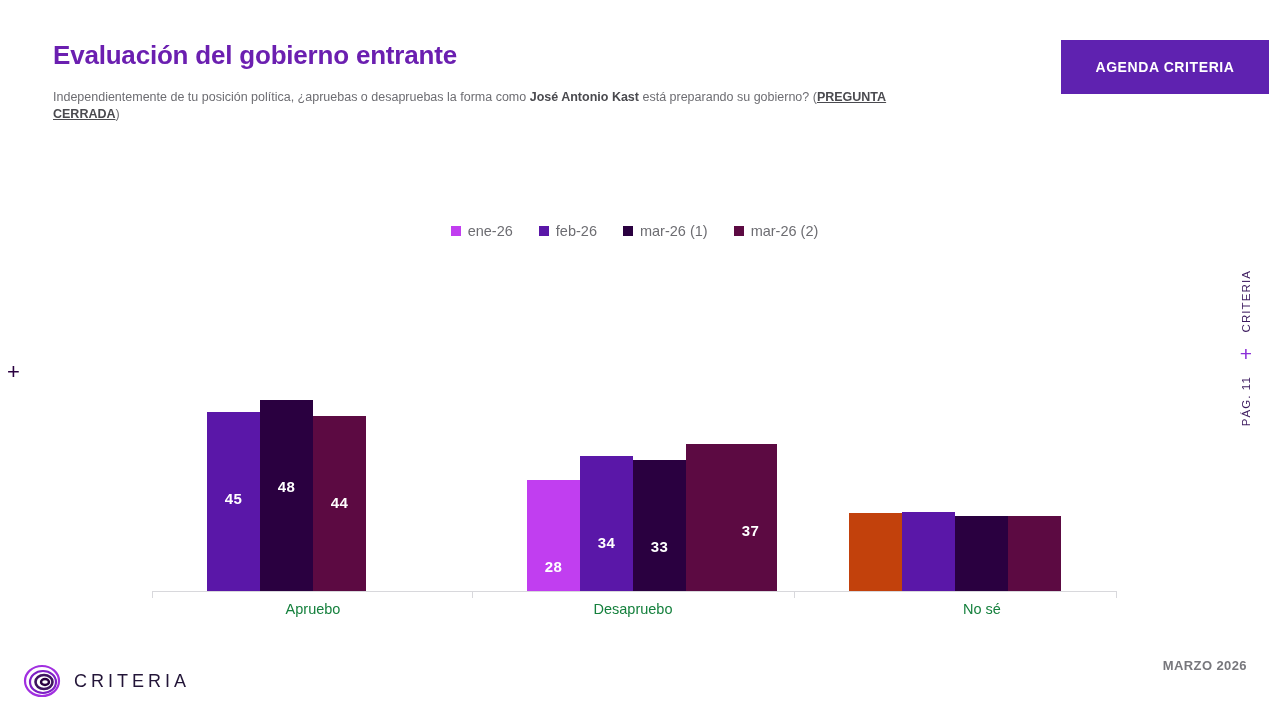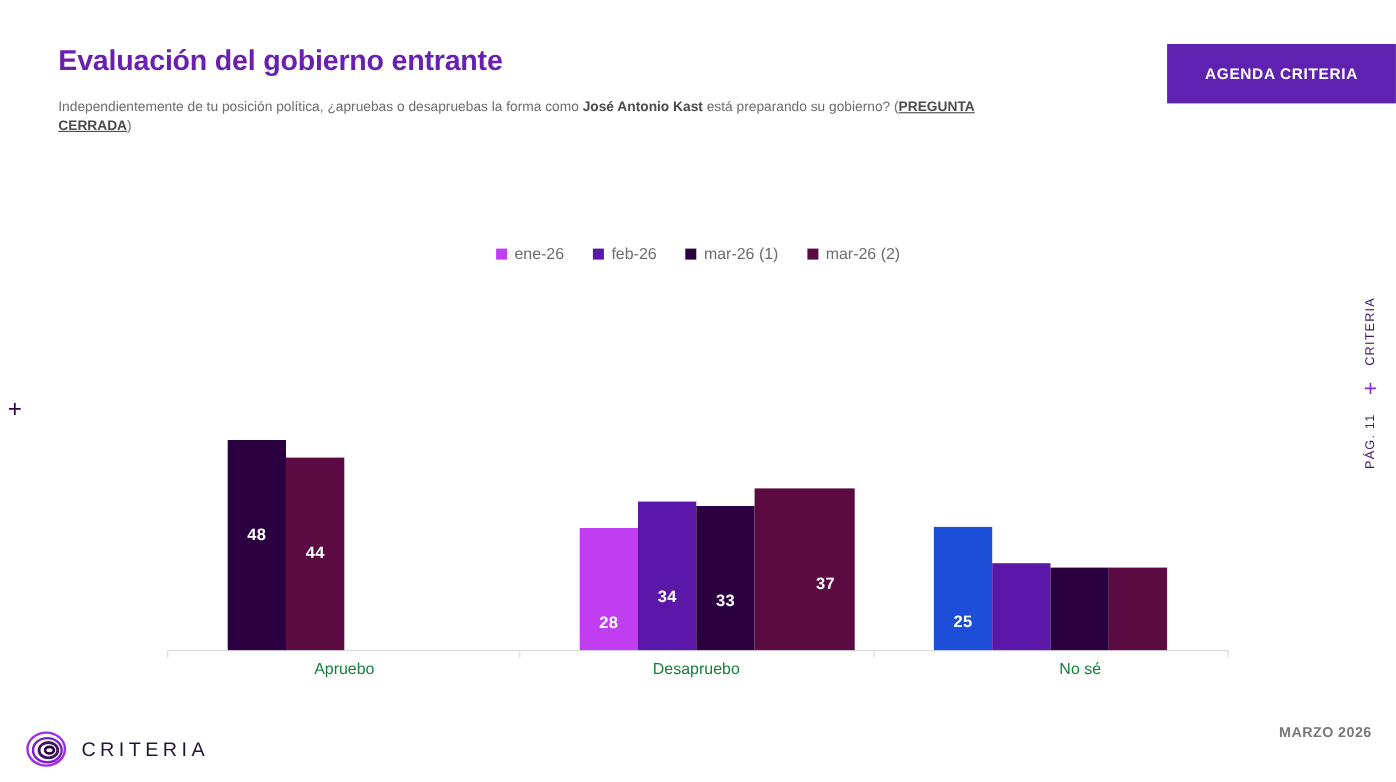--- a/index.html
+++ b/index.html
@@ -247,20 +247,23 @@
     <div class="legend-item">
       <span class="legend-swatch" style="background: rgb(92, 10, 66);"></span>
       <span>mar-26 (2)</span>
     </div>
   </div>
 
 <div class="chart-area">
   <div class="plot" id="plot">
     <div class="axis-line"></div>
   <div class="group" style="left: 55px;">
+        <div class="bar" title="feb-26 — Apruebo: 45" style="height: 178.65px; background: rgb(90, 23, 168);">
+          <span class="bar-value">45</span>
+        </div>
         <div class="bar" title="mar-26 (1) — Apruebo: 48" style="height: 190.56px; background: rgb(42, 0, 64);">
           <span class="bar-value">48</span>
         </div>
         <div class="bar" title="mar-26 (2) — Apruebo: 44" style="height: 174.68px; background: rgb(92, 10, 66);">
           <span class="bar-value">44</span>
         </div>
       </div>
       <div class="group" style="left: 375px;">
         <div class="bar" title="ene-26 — Desapruebo: 28" style="height: 111.16px; background: rgb(193, 62, 240);">
           <span class="bar-value">28</span>
@@ -269,21 +272,21 @@
           <span class="bar-value">34</span>
         </div>
         <div class="bar" title="mar-26 (1) — Desapruebo: 33" style="height: 131.01px; background: rgb(42, 0, 64);">
           <span class="bar-value">33</span>
         </div>
         <div class="bar" title="mar-26 (2) — Desapruebo: 37" style="height: 146.89px; background: rgb(92, 10, 66); padding-left: 38px;">
           <span class="bar-value">37</span>
         </div>
       </div>
       <div class="group" style="left: 697px;">
-        <div class="bar" title="ene-26 — No sé: 25" style="height: 112px; background: #1d4ed8;">
+        <div class="bar" title="ene-26 — No sé: 25" style="height: 78px; background: #c2410c;">
           <span class="bar-value">25</span>
         </div>
         <div class="bar" title="feb-26 — No sé: 21" style="height: 79px; background: rgb(90, 23, 168);">
           <span class="bar-value">21</span>
         </div>
         <div class="bar" title="mar-26 (1) — No sé: 19" style="height: 75.43px; background: rgb(42, 0, 64);">
           <span class="bar-value">19</span>
         </div>
         <div class="bar" title="mar-26 (2) — No sé: 19" style="height: 75.43px; background: rgb(92, 10, 66);">
           <span class="bar-value">19</span>

